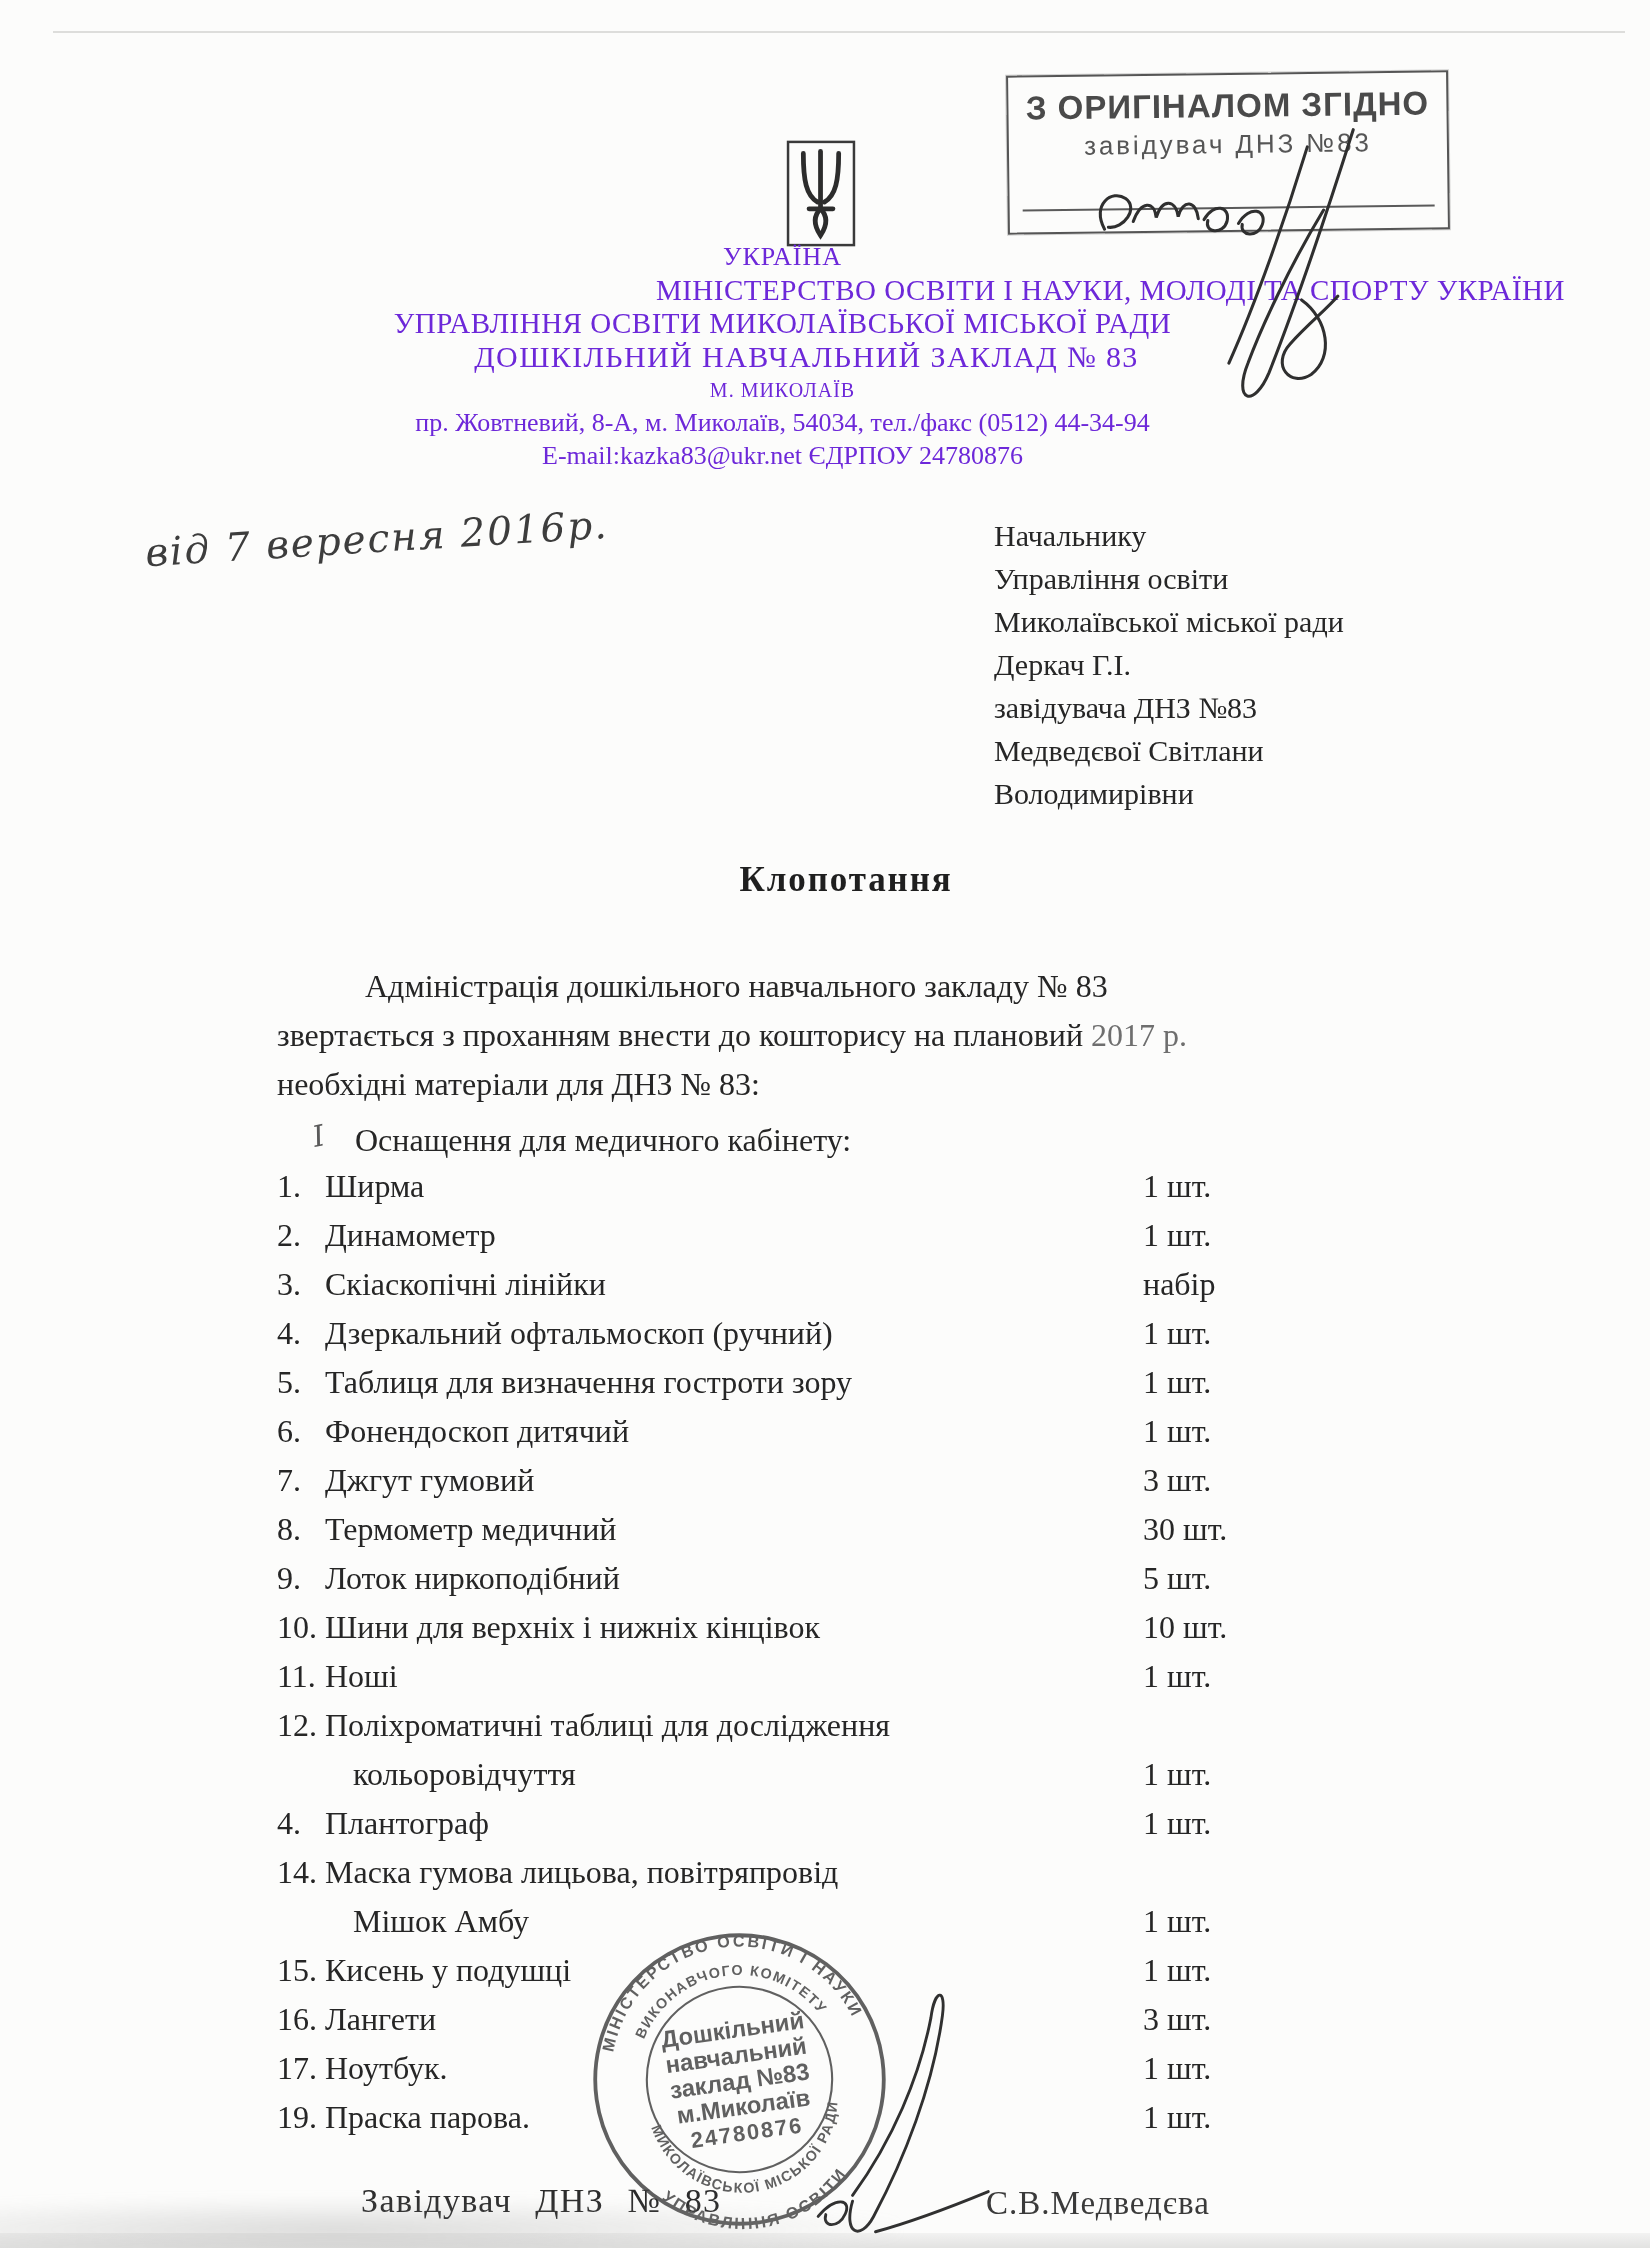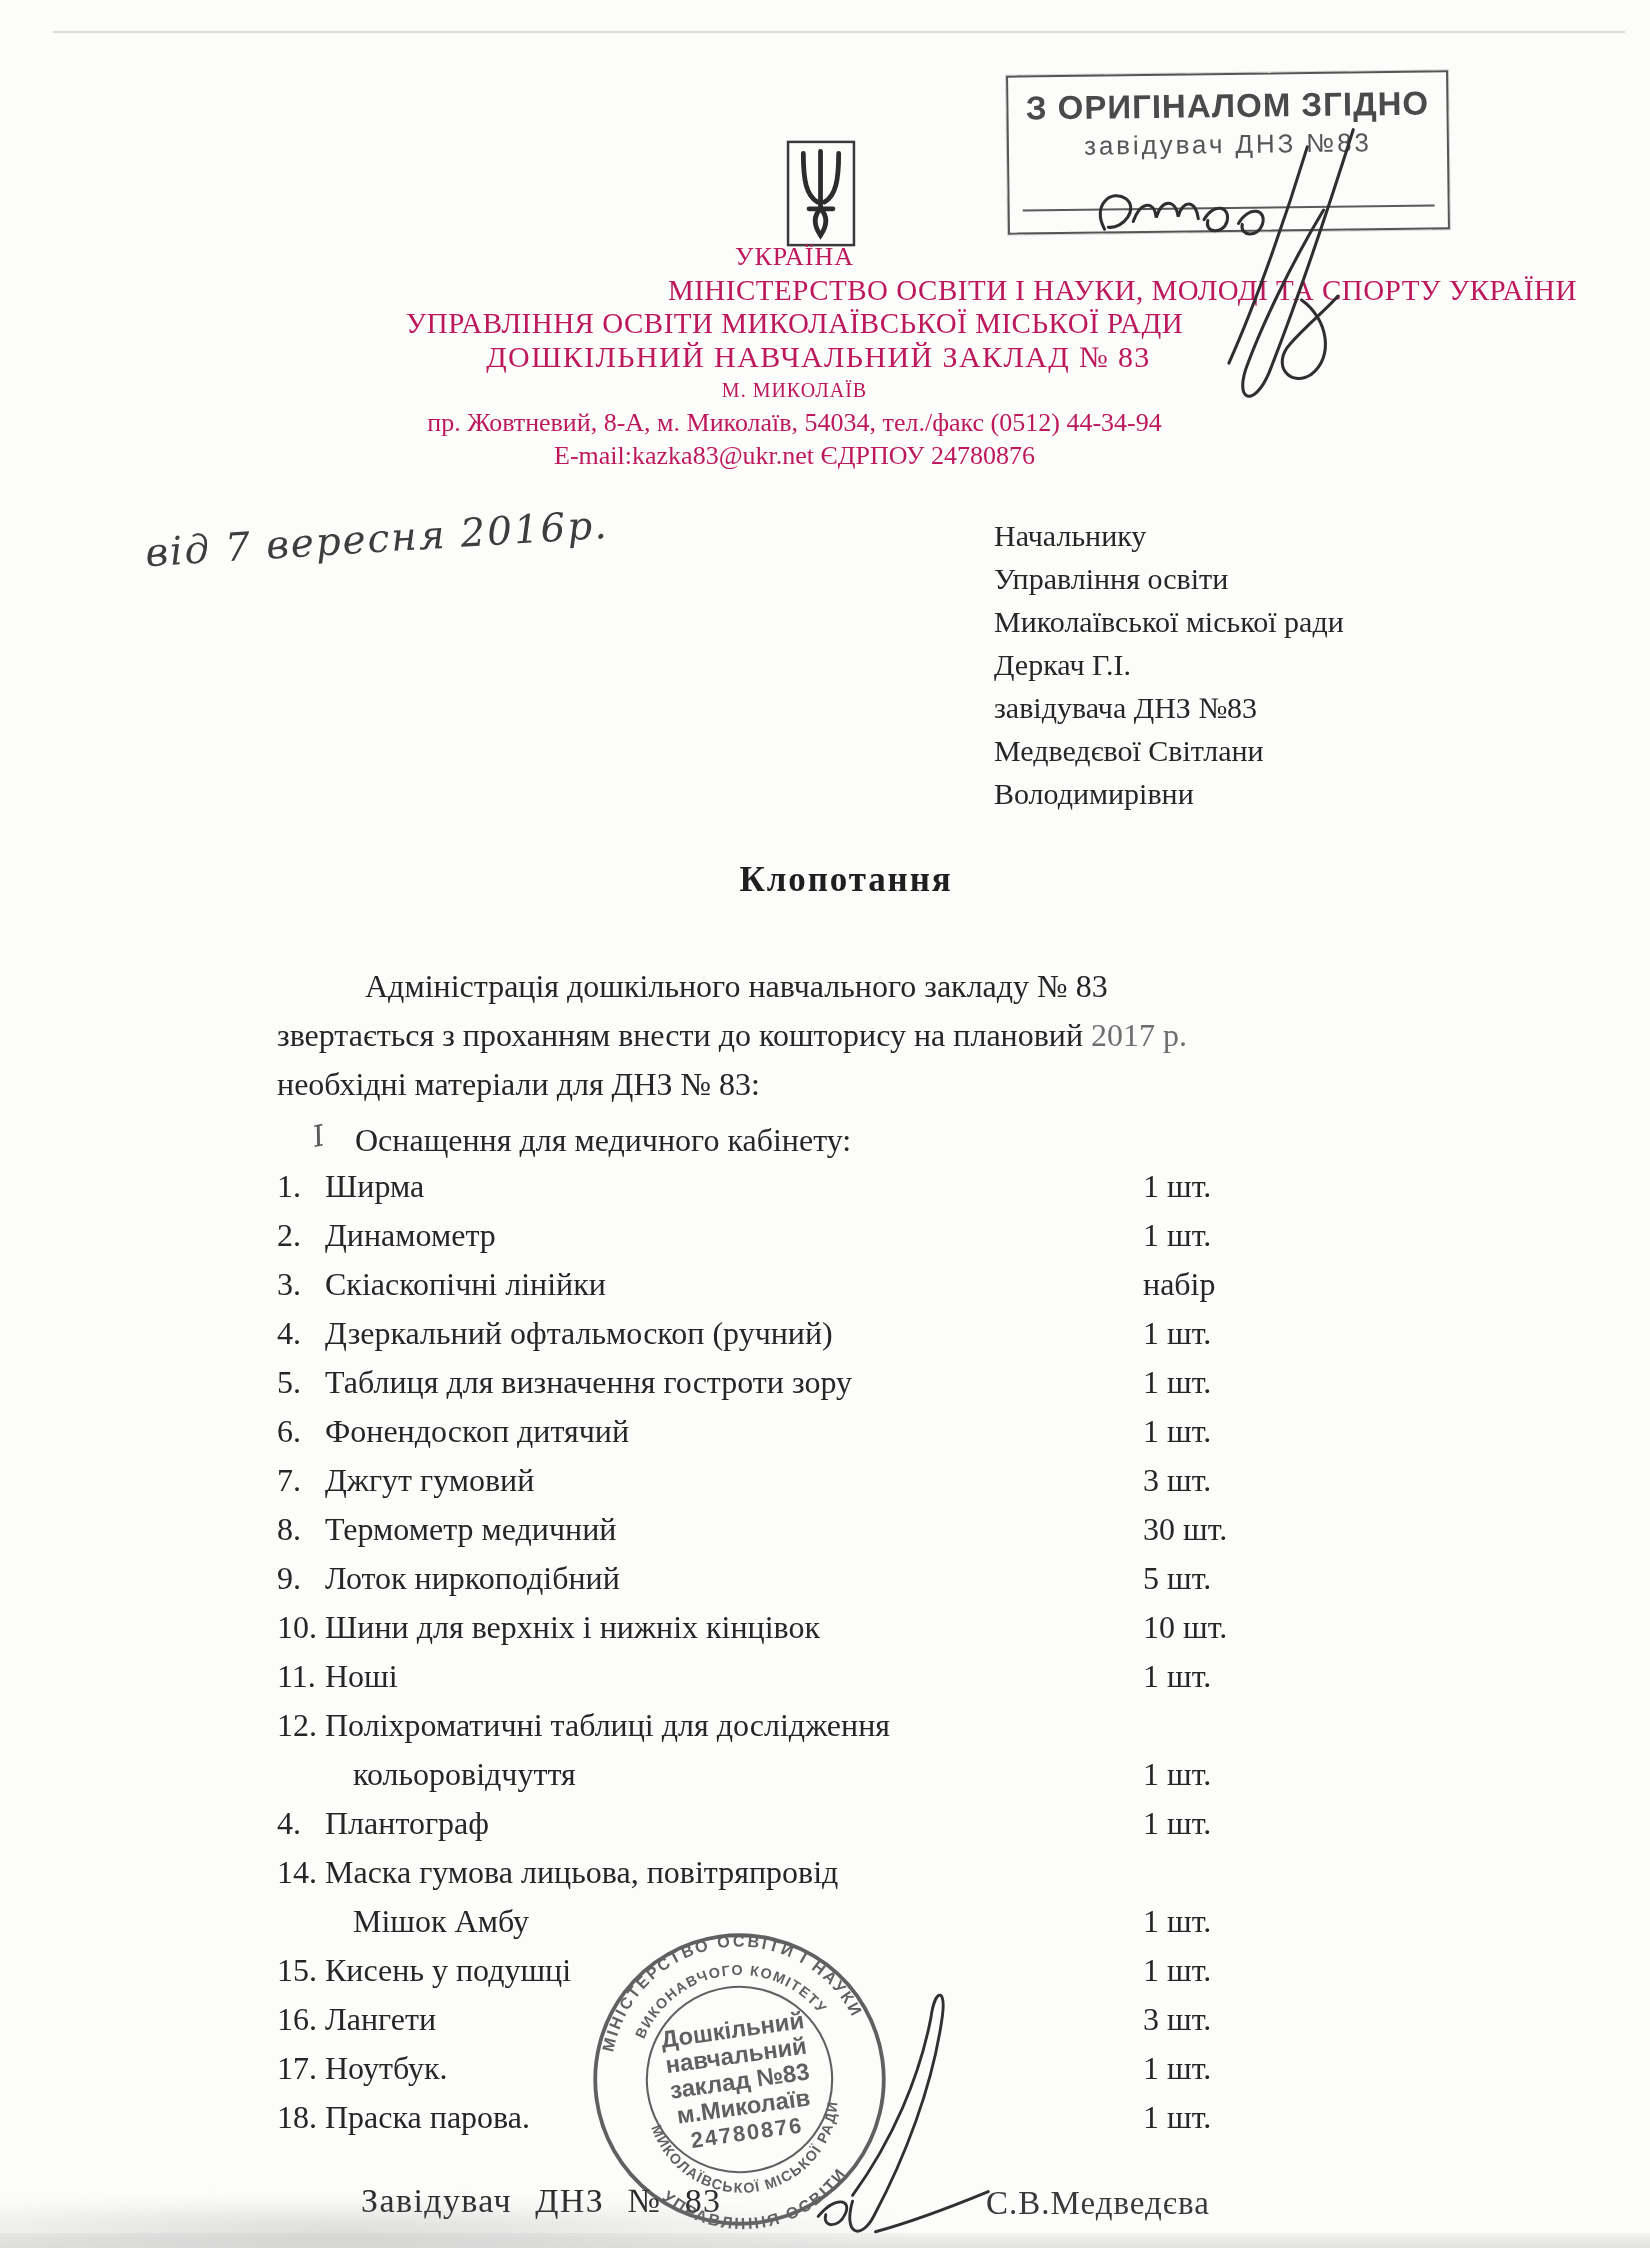--- a/index.html
+++ b/index.html
@@ -13,21 +13,21 @@
   .cert-line1{margin-top:12.4px;font-family:"Liberation Sans",sans-serif;font-weight:bold;font-size:33px;letter-spacing:1px;}
   .cert-line2{margin-top:3.8px;font-family:"Liberation Sans",sans-serif;font-size:26px;letter-spacing:2.9px;color:#565656;}
   .cert-underline{position:absolute;left:13.4px;right:13.4px;bottom:21px;border-top:2.4px solid #5a5a5a;}
   .sig-top{position:absolute;left:1051px;top:122px;z-index:3;}
   .sig-top path{stroke:#2f2f2f;stroke-width:3.2;fill:none;stroke-linecap:round;}
 
   
   .emblem{position:absolute;left:786px;top:140px;width:70px;height:107px;z-index:1;}
 
   
-  .letterhead{position:absolute;left:12px;top:241px;width:1565px;text-align:center;color:#be185d;z-index:1;}
+  .letterhead{position:absolute;left:0;top:241px;width:1565px;text-align:center;color:#6d28d9;z-index:1;}
   .lh-country{font-size:26px;line-height:32.5px;letter-spacing:1px;}
   .lh-ministry{font-size:29px;line-height:33px;letter-spacing:0.5px;text-align:right;}
   .lh-department{font-size:29px;line-height:33px;letter-spacing:0.5px;}
   .lh-institution{font-size:30px;line-height:34px;letter-spacing:1.4px;padding-left:48px;}
   .lh-city{font-size:20px;line-height:32.5px;letter-spacing:1px;}
   .lh-address{font-size:26px;line-height:33px;}
   .lh-email{font-size:26px;line-height:33px;}
 
   
   .hand-date{position:absolute;left:145px;top:516px;font-family:"DejaVu Serif",serif;font-style:italic;
@@ -286,21 +286,21 @@
     <div class="item-row">
       <div class="il1">
         <span class="inum">17.</span><span class="iname">Ноутбук.</span>
       </div>
 
       <span class="iqty">1 шт.</span>
     </div>
 
     <div class="item-row">
       <div class="il1">
-        <span class="inum">18.</span><span class="iname">Праска парова.</span>
+        <span class="inum">19.</span><span class="iname">Праска парова.</span>
       </div>
 
       <span class="iqty">1 шт.</span>
     </div>
   </div>
 
   <div class="seal">
     <svg width="321" height="321" viewBox="0 0 336 336">
       <defs>
         <path id="arcTopOuter" d="M 36,178 A 133,133 0 1 1 300,178"></path>

